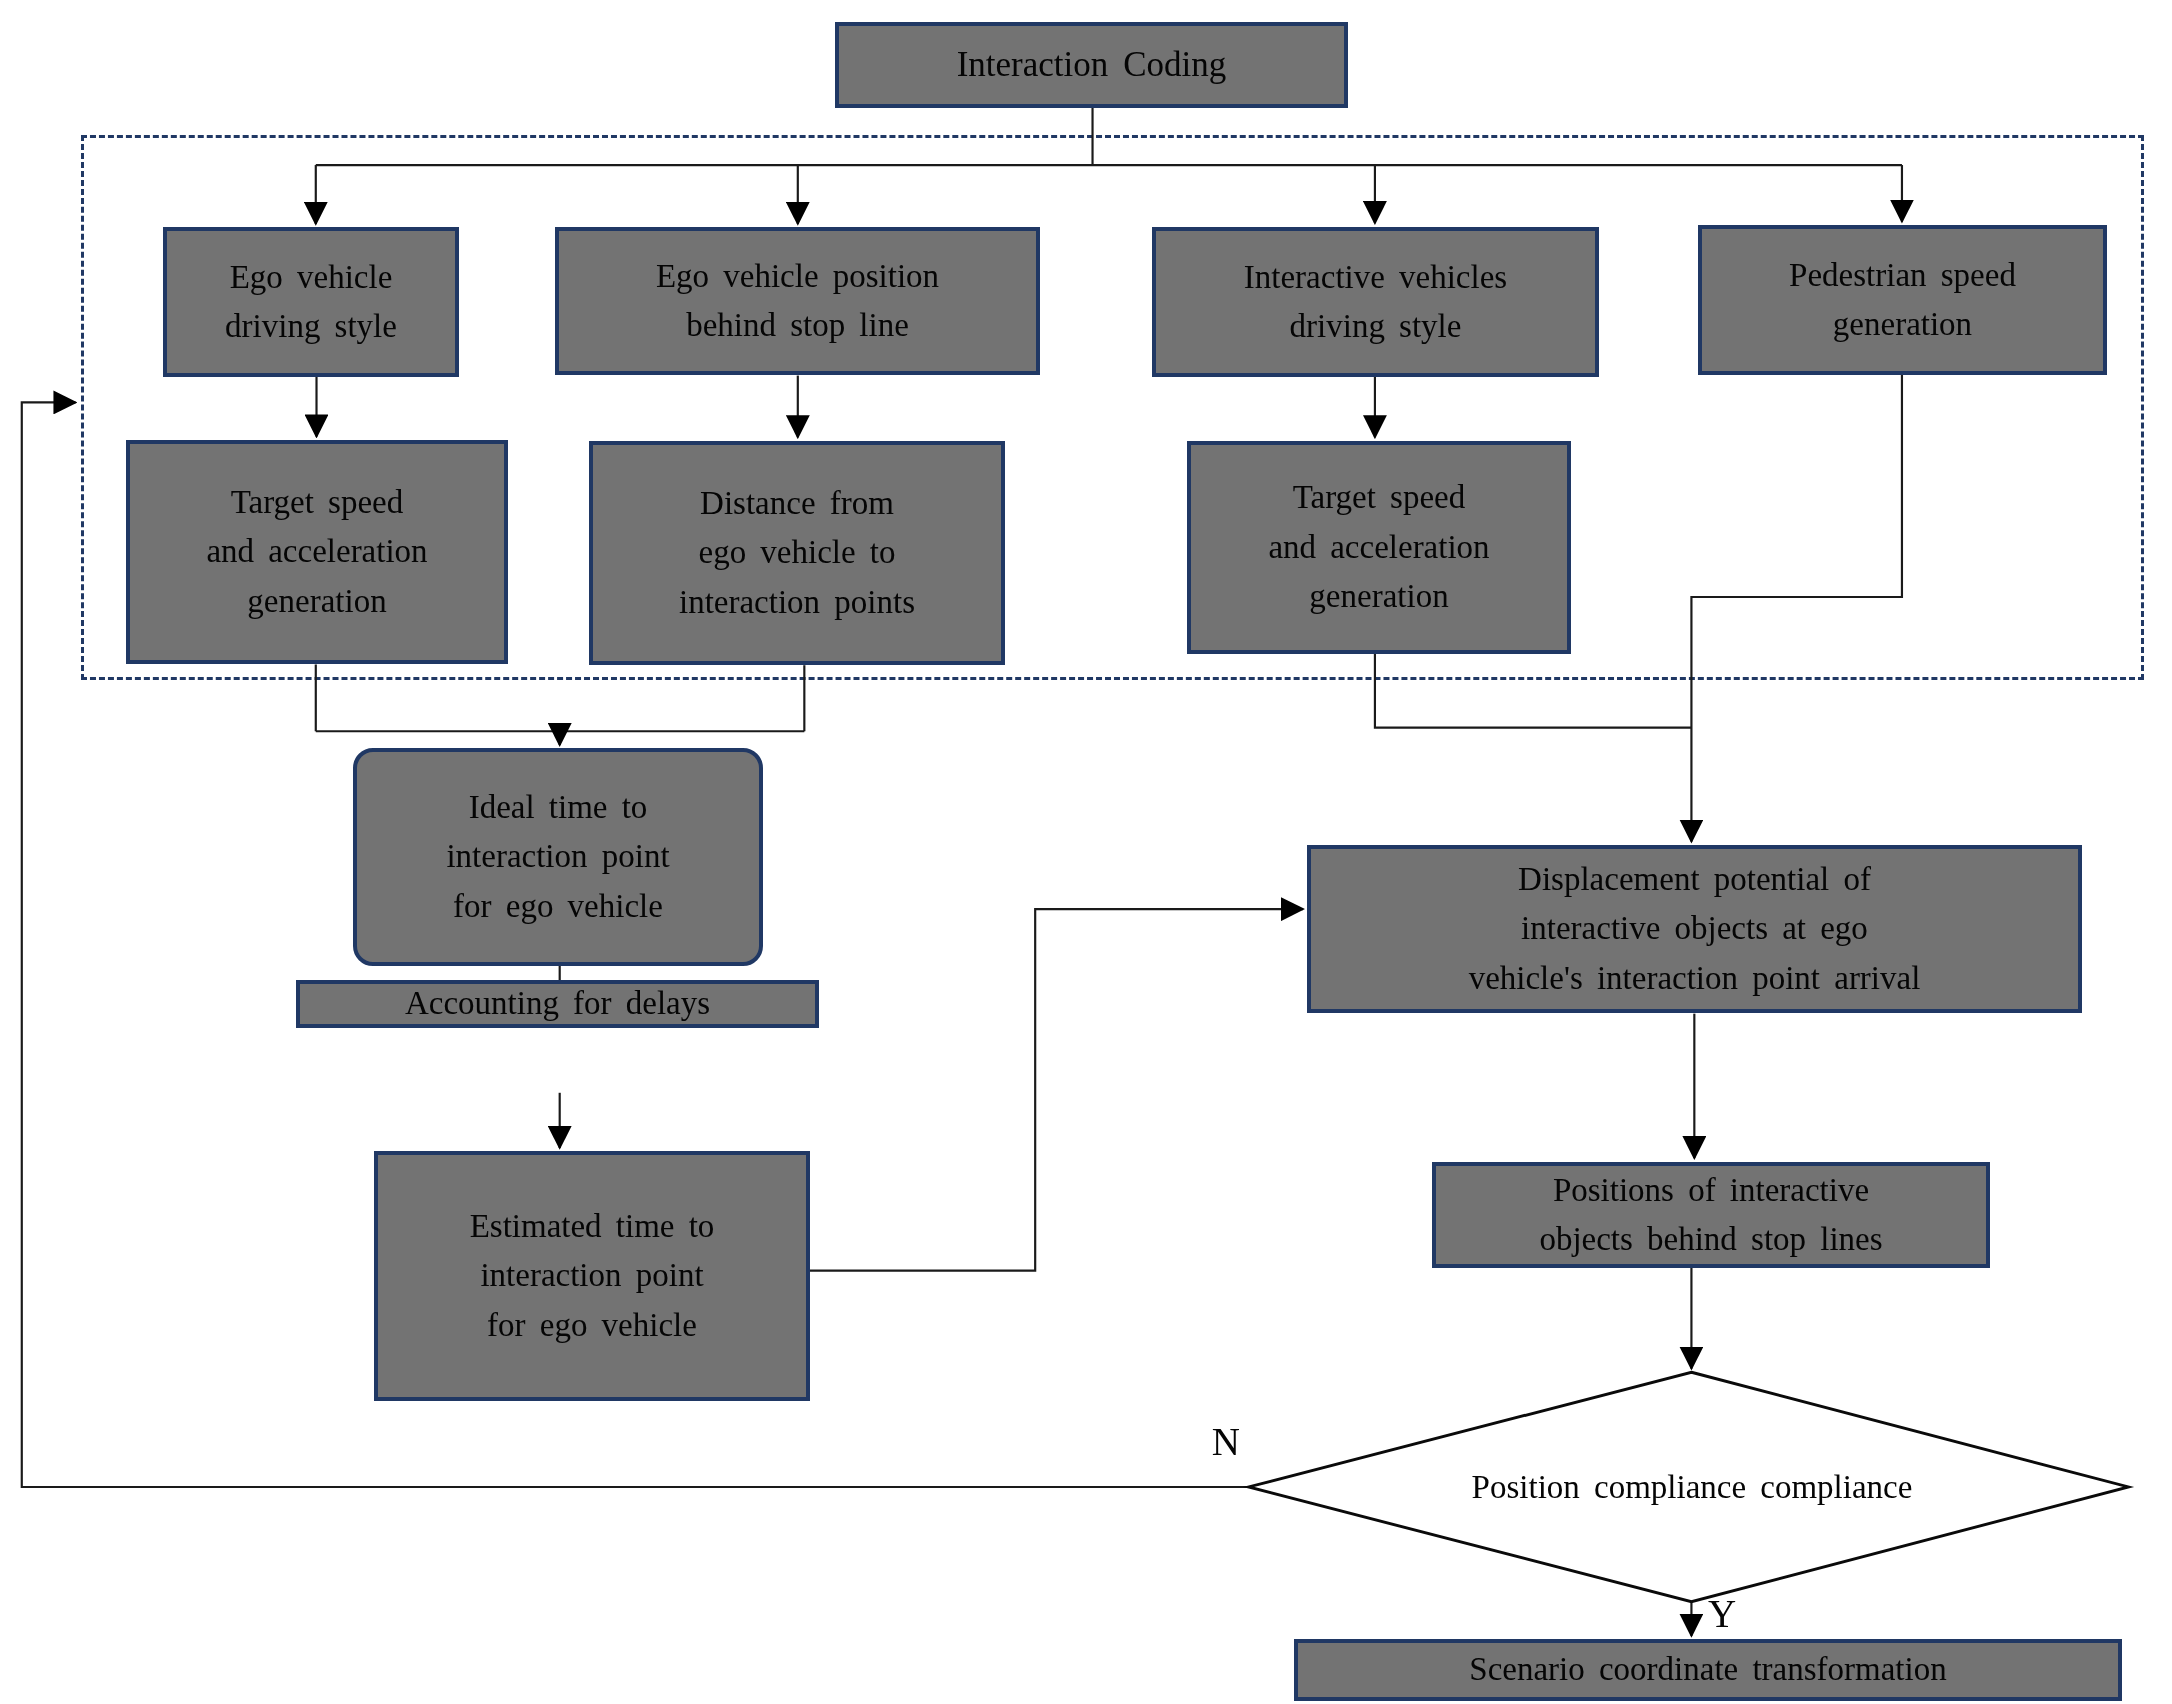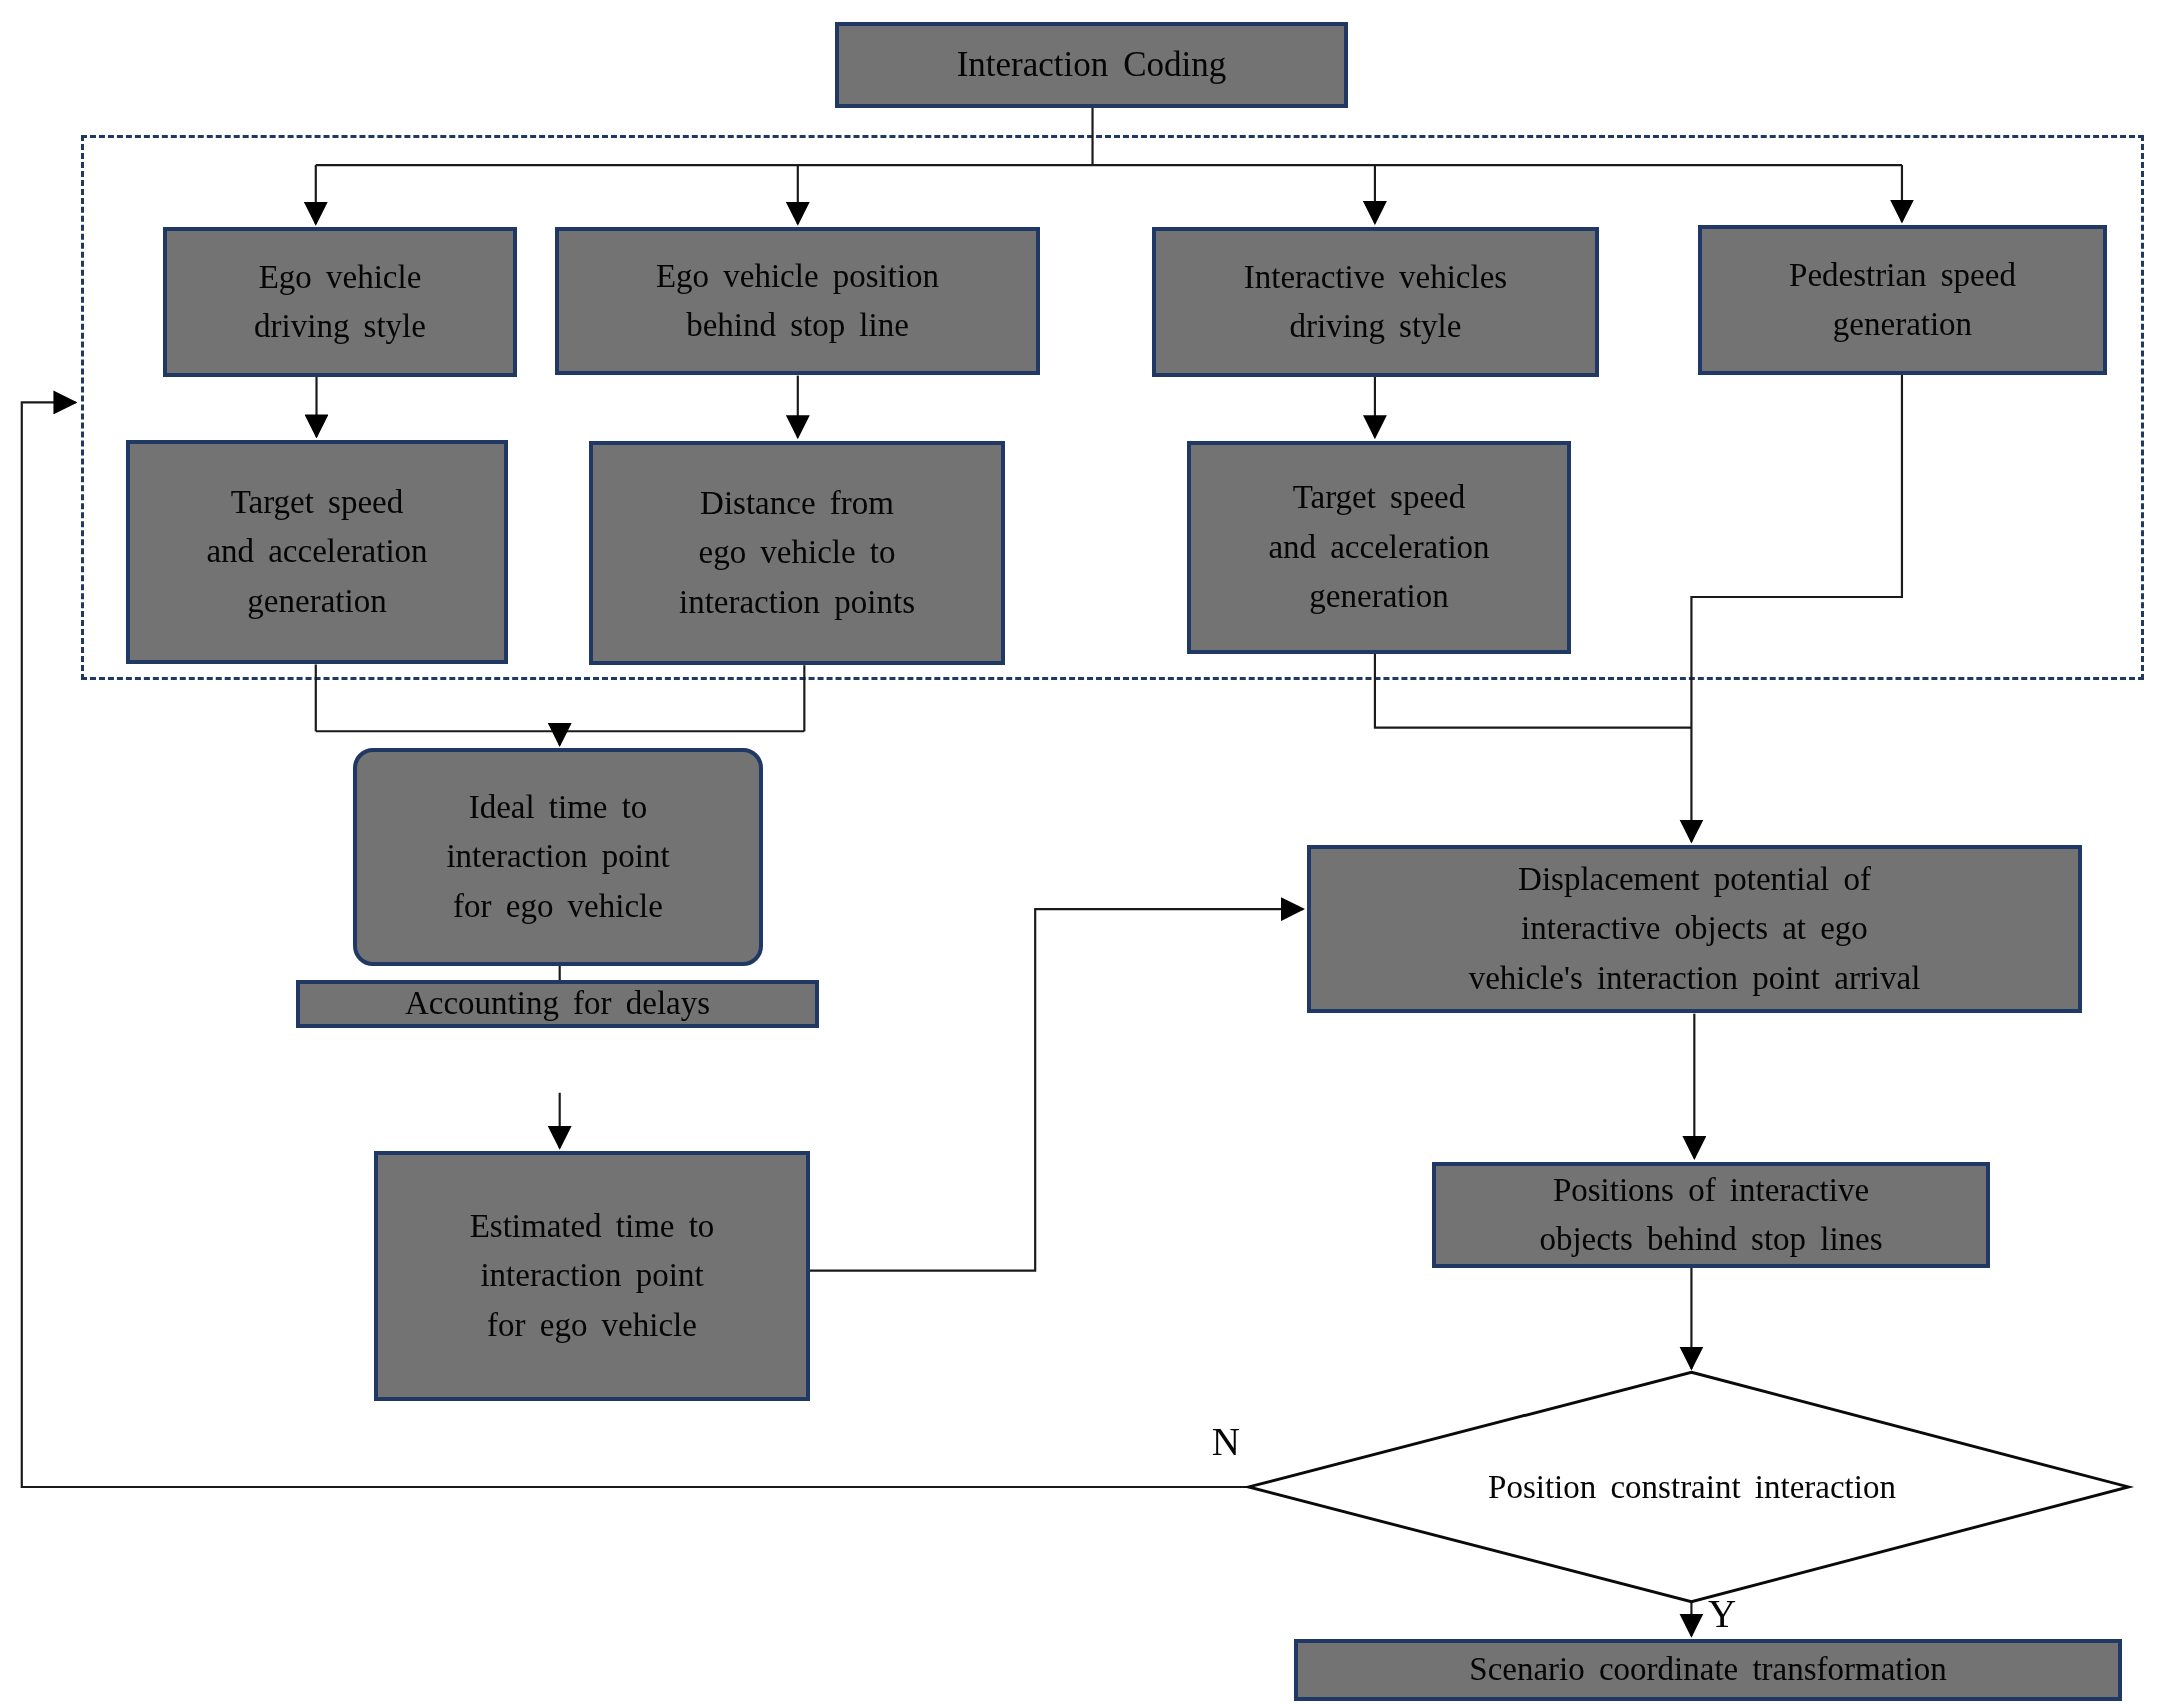--- a/index.html
+++ b/index.html
@@ -106,21 +106,21 @@
       <path d="M2330,2206 V2253" marker-end="url(#arrow)"></path>
 
       <path d="M1720,2048 H30 V554 H104" marker-end="url(#arrow)"></path>
     </g>
 
     <polygon points="2330,1890 2932,2048 2330,2206 1720,2048" fill="#ffffff" stroke="#0a0a0a" stroke-width="4"></polygon>
   </svg>
 
   <div class="node title" style="left:835px; top:22px; width:513px; height:86px;">Interaction Coding</div>
 
-  <div class="node" style="left:163px; top:227px; width:354px; height:150px;">Ego vehicle
+  <div class="node" style="left:163px; top:227px; width:296px; height:150px;">Ego vehicle
 driving style</div>
 
   <div class="node" style="left:555px; top:227px; width:485px; height:148px;">Ego vehicle position
 behind stop line</div>
 
   <div class="node" style="left:1152px; top:227px; width:447px; height:150px;">Interactive vehicles
 driving style</div>
 
   <div class="node" style="left:1698px; top:225px; width:409px; height:150px;">Pedestrian speed
 generation</div>
@@ -147,21 +147,21 @@
 interaction point
 for ego vehicle</div>
 
   <div class="node" style="left:1432px; top:1162px; width:558px; height:106px;">Positions of interactive
 objects behind stop lines</div>
 
   <div class="node" style="left:1307px; top:845px; width:775px; height:168px;">Displacement potential of
 interactive objects at ego
 vehicle's interaction point arrival</div>
 
-  <div class="diamond-label">Position constraint interaction</div>
+  <div class="diamond-label">Position compliance compliance</div>
 
   <div class="branch-label no">N</div>
   <div class="branch-label yes">Y</div>
 
   <div class="node" style="left:1294px; top:1639px; width:828px; height:62px;">Scenario coordinate transformation</div>
 
 </div>
 
 
 </body></html>

